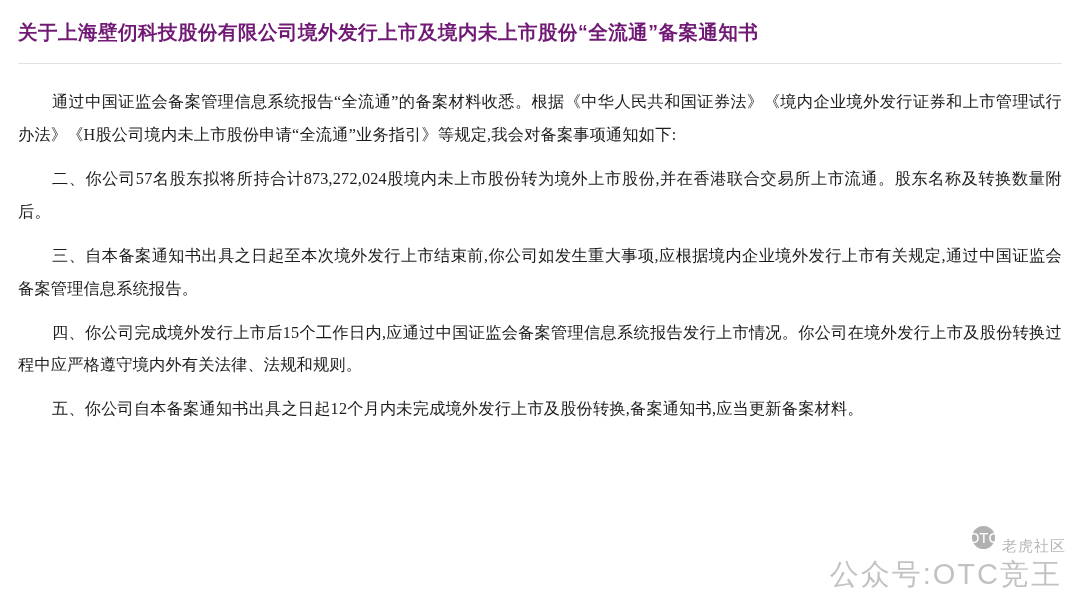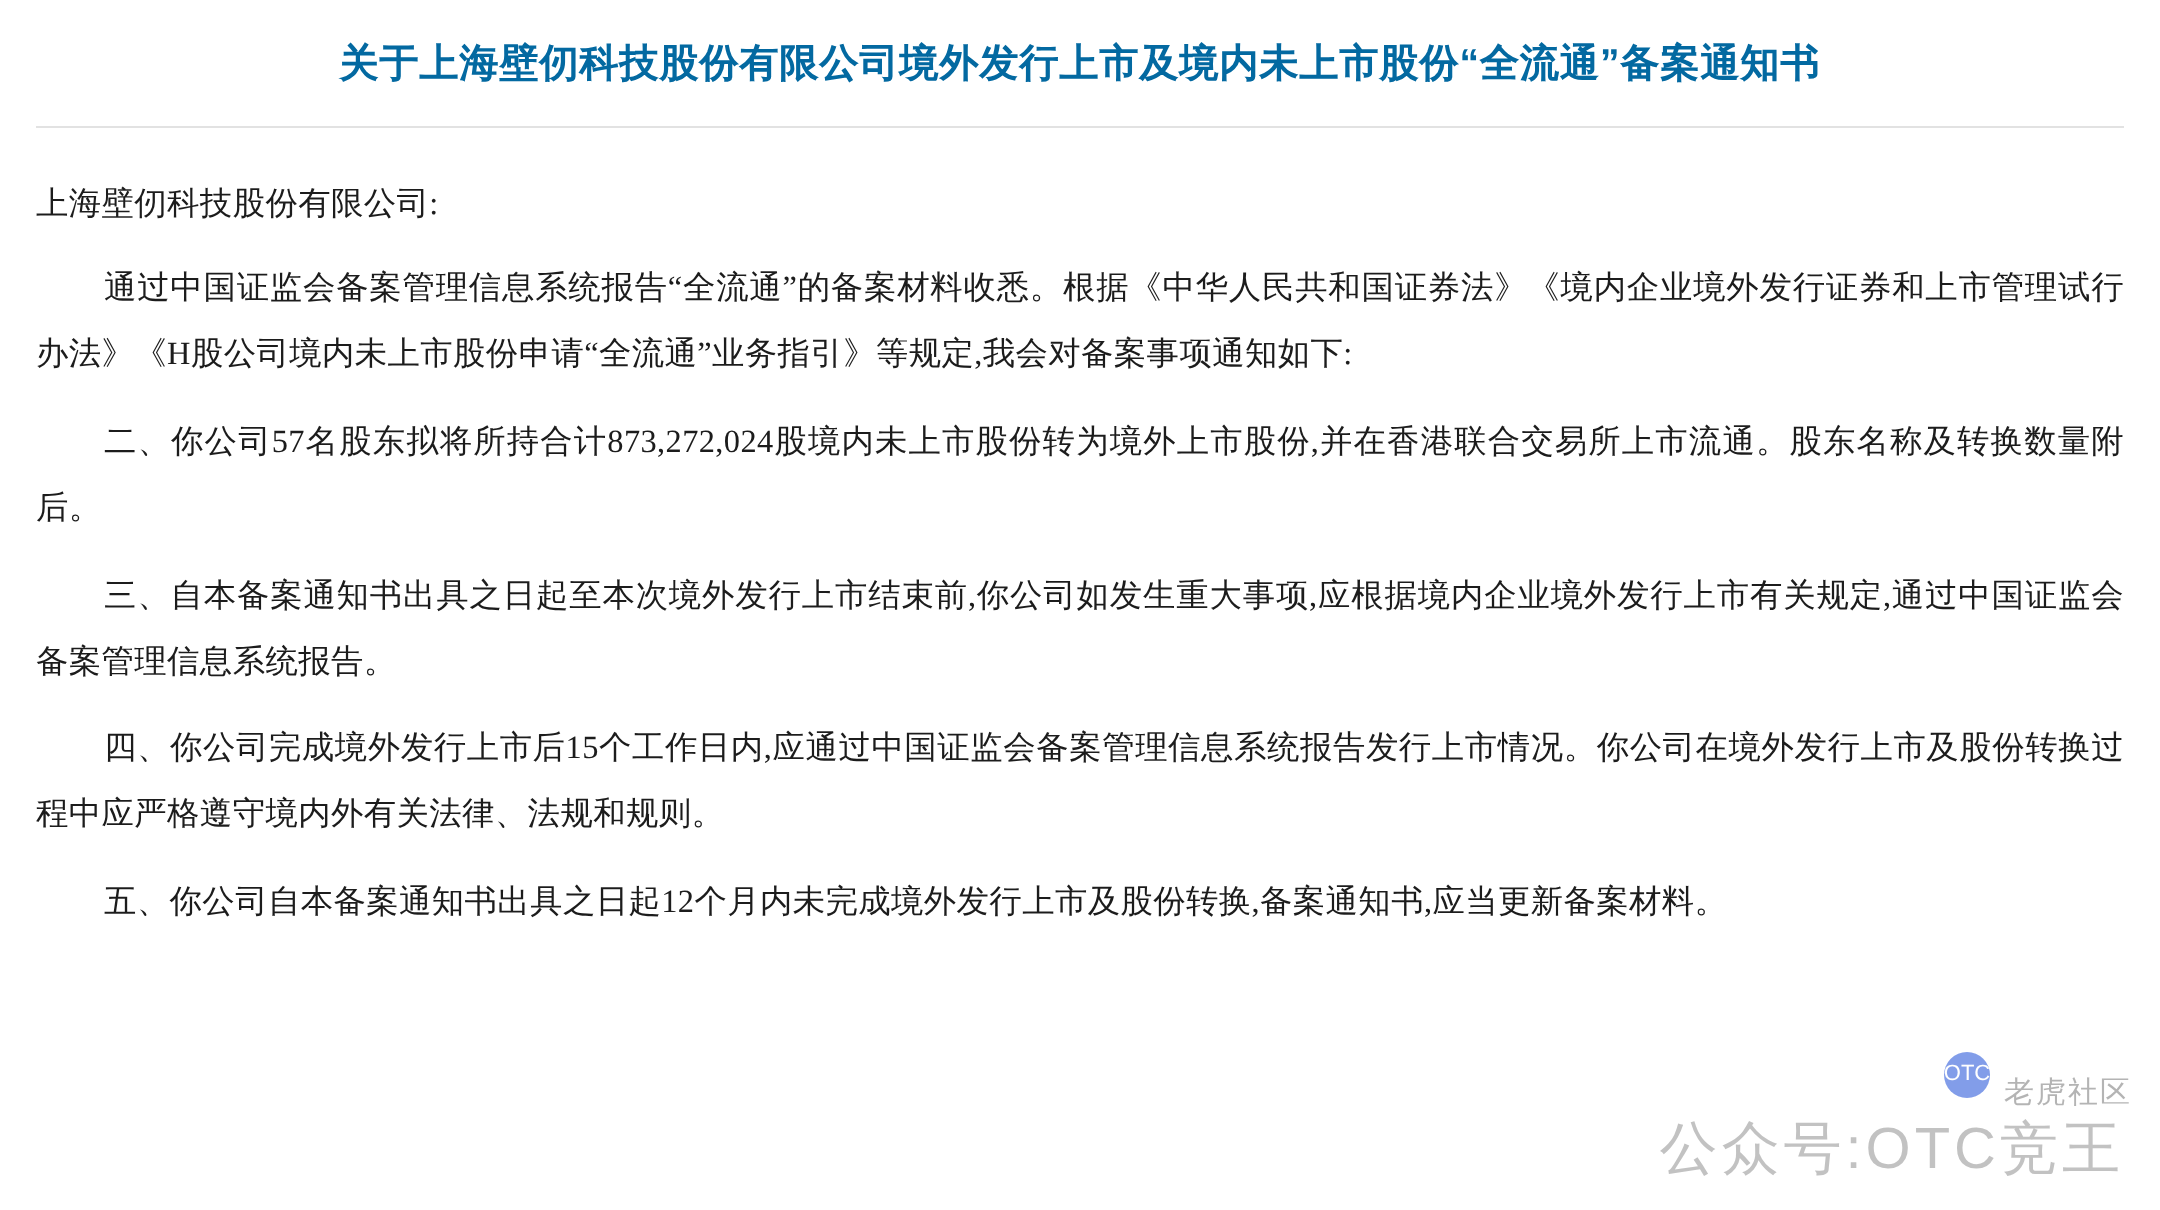--- a/index.html
+++ b/index.html
@@ -16,26 +16,26 @@
     position: relative;
   }
   .page {
     position: relative;
     width: 1080px;
     height: 605px;
     box-sizing: border-box;
     padding: 0 18px;
   }
   .doc-title {
-    text-align: center;
+    text-align: left;
     font-family: "Liberation Sans", "DejaVu Sans", sans-serif;
     font-weight: bold;
     font-size: 19.5px;
     letter-spacing: 0.5px;
-    color: #0369a1;
+    color: #701a75;
     padding-top: 18px;
     padding-bottom: 16px;
     line-height: 1.5;
   }
   .title-rule {
     border: none;
     border-top: 1px solid #e2e2e2;
     margin: 0 0 0 0;
     height: 0;
   }
@@ -64,24 +64,24 @@
     top: 518px;
     display: flex;
     align-items: center;
     gap: 7px;
     opacity: 0.55;
   }
   .wm-avatar {
     width: 23px;
     height: 23px;
     border-radius: 50%;
-    background: #1d4ed8;
+    background: #737373;
     color: #ffffff;
     font-family: "Liberation Sans", "DejaVu Sans", sans-serif;
-    font-size: 11px;
+    font-size: 15px;
     display: flex;
     align-items: center;
     justify-content: center;
     line-height: 1;
   }
   .wm-name {
     font-family: "Liberation Sans", "DejaVu Sans", sans-serif;
     font-size: 15px;
     color: #787878;
     letter-spacing: 1px;
@@ -100,21 +100,20 @@
 </style>
 </head>
 <body>
 
 <div class="page">
 
   <div class="doc-title">关于上海壁仞科技股份有限公司境外发行上市及境内未上市股份“全流通”备案通知书</div>
   <hr class="title-rule">
 
   <div class="body-block">
-    <p class="para salutation">上海壁仞科技股份有限公司:</p>
     <p class="para indent">通过中国证监会备案管理信息系统报告“全流通”的备案材料收悉。根据《中华人民共和国证券法》《境内企业境外发行证券和上市管理试行办法》《H股公司境内未上市股份申请“全流通”业务指引》等规定,我会对备案事项通知如下:</p>
     <p class="para indent">二、你公司57名股东拟将所持合计873,272,024股境内未上市股份转为境外上市股份,并在香港联合交易所上市流通。股东名称及转换数量附后。</p>
     <p class="para indent">三、自本备案通知书出具之日起至本次境外发行上市结束前,你公司如发生重大事项,应根据境内企业境外发行上市有关规定,通过中国证监会备案管理信息系统报告。</p>
     <p class="para indent">四、你公司完成境外发行上市后15个工作日内,应通过中国证监会备案管理信息系统报告发行上市情况。你公司在境外发行上市及股份转换过程中应严格遵守境内外有关法律、法规和规则。</p>
     <p class="para indent">五、你公司自本备案通知书出具之日起12个月内未完成境外发行上市及股份转换,备案通知书,应当更新备案材料。</p>
   </div>
 
   <div class="watermark-badge">
     <div class="wm-avatar">OTC</div>
     <div class="wm-name">老虎社区</div>

